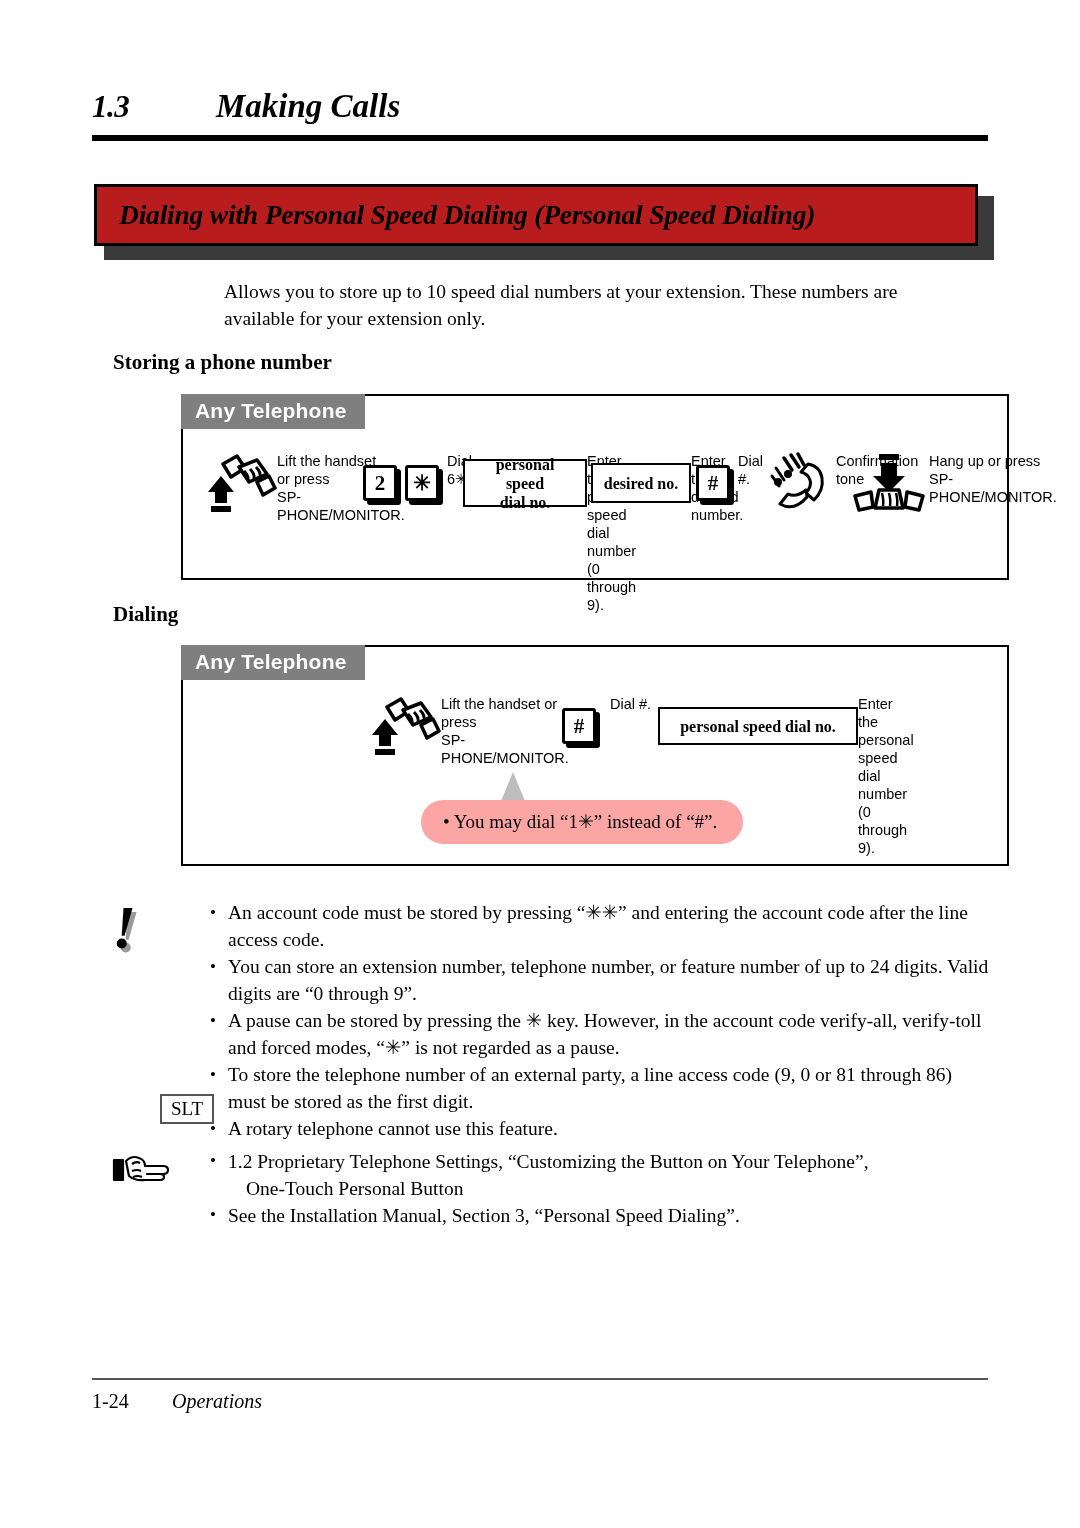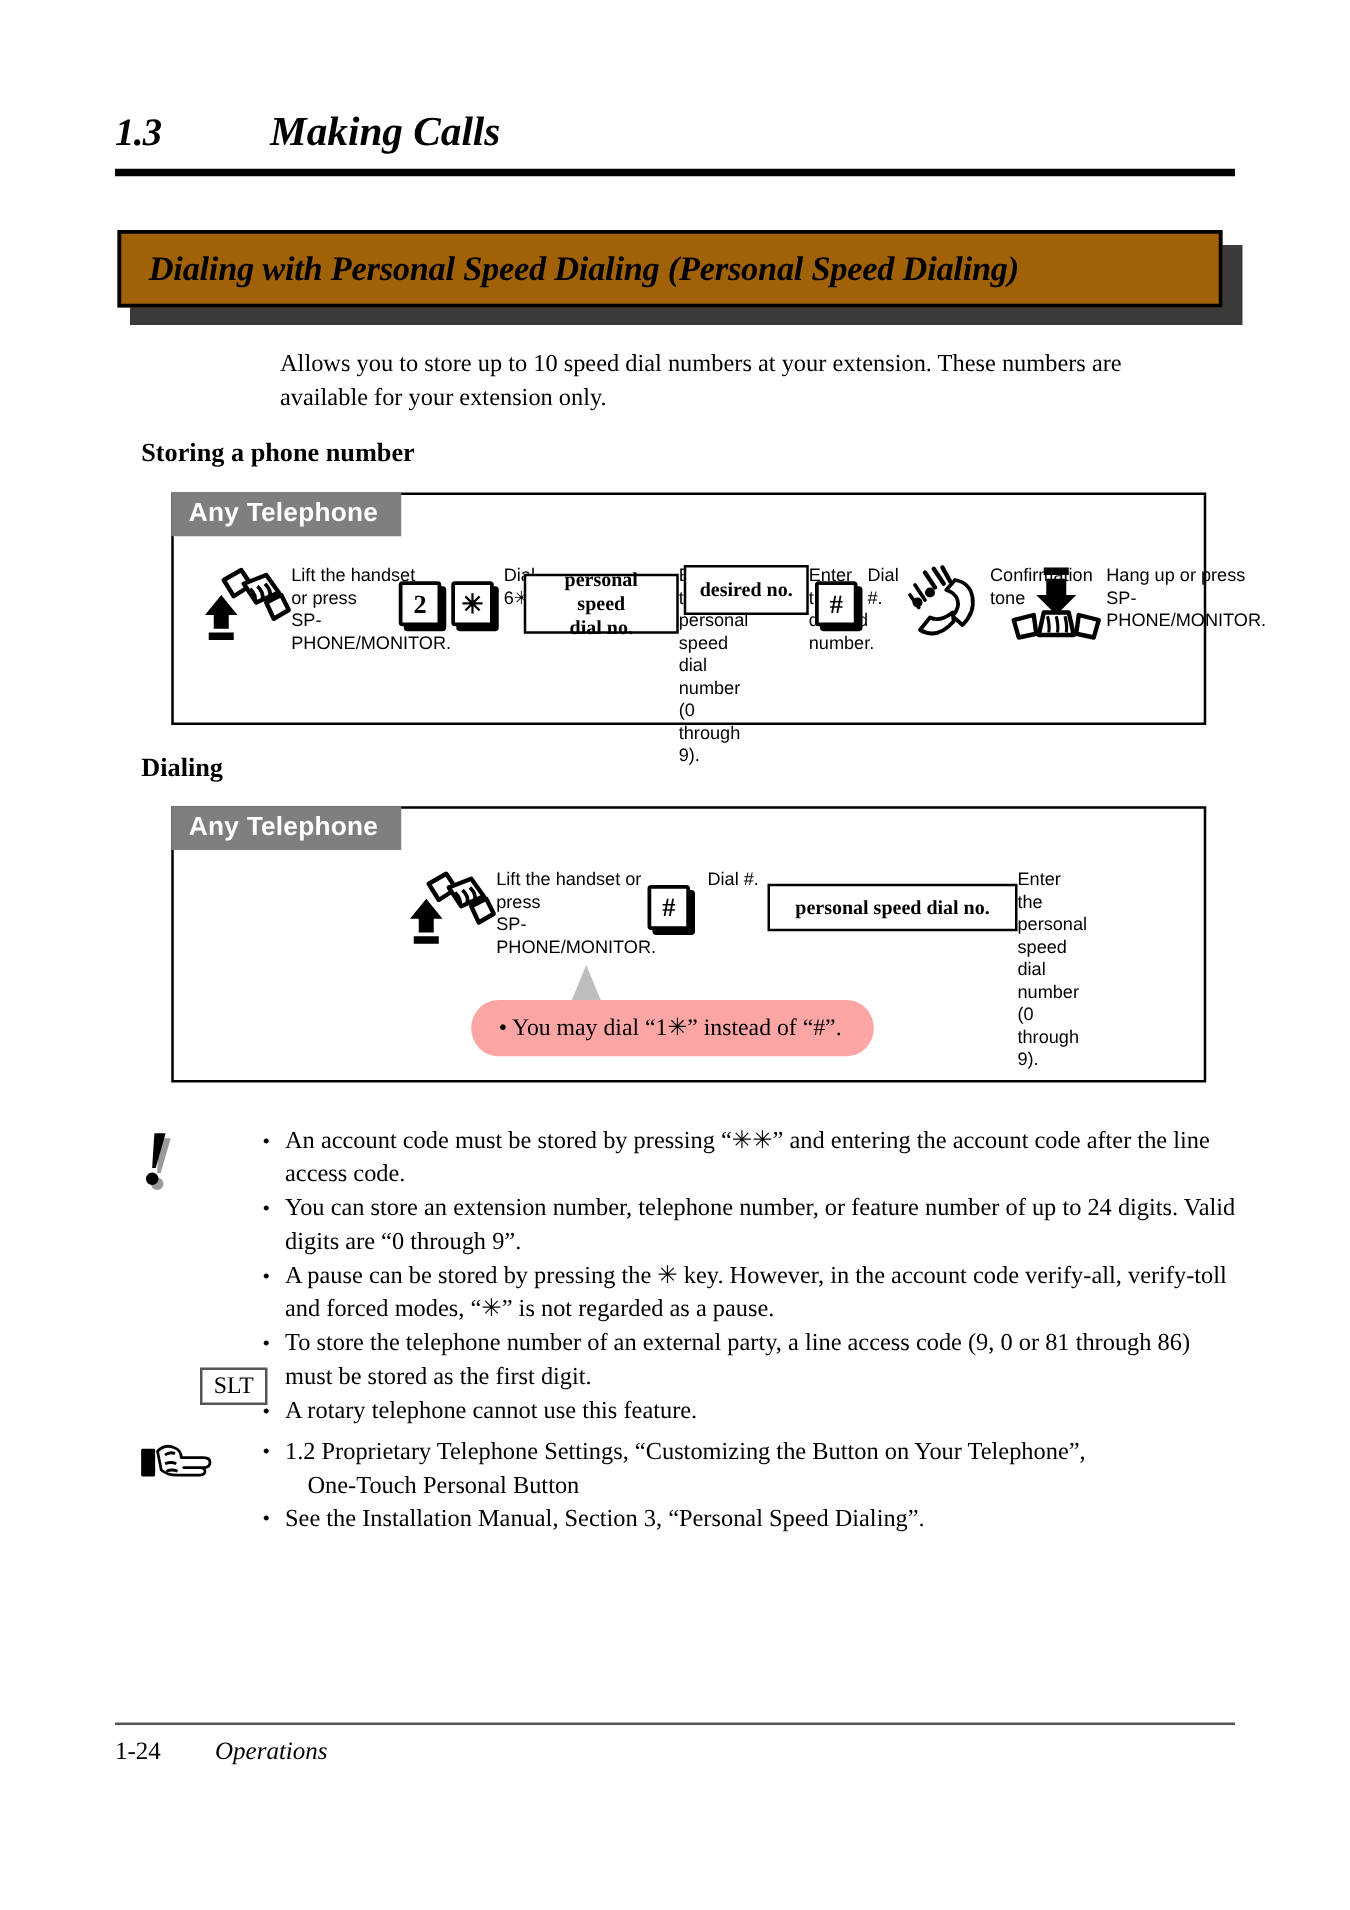--- a/index.html
+++ b/index.html
@@ -59,21 +59,21 @@
     width: 890px;
     height: 64px;
     background: #3a3a3a;
   }
   .title-box {
     position: absolute;
     left: 0;
     top: 0;
     width: 884px;
     height: 62px;
-    background: #a16207;
+    background: #b91c1c;
     border: 3px solid #000;
     box-sizing: border-box;
     display: flex;
     align-items: center;
     padding-left: 22px;
   }
   .title-box span {
     font-style: italic;
     font-weight: bold;
     font-size: 27.5px;
@@ -99,20 +99,21 @@
   }
   #subhead-storing { left: 113px; top: 350px; }
   #subhead-dialing { left: 113px; top: 602px; }
 
   
   .diagram {
     position: absolute;
     border: 2px solid #000;
     box-sizing: border-box;
     background: #fff;
+    margin-left: 44px;
   }
   #diagram-storing { left: 137px; top: 394px; width: 828px; height: 186px; }
   #diagram-dialing { left: 137px; top: 645px; width: 828px; height: 221px; }
 
   .badge {
     position: absolute;
     left: -2px;
     top: -2px;
     background: #7f7f7f;
     color: #ffffff;
@@ -371,21 +372,21 @@
       <div class="step-art" style="align-items:center; height:62px;">
         <div class="tbox" style="width:124px; height:48px;">personal speed
 dial no.</div>
       </div>
       <div class="step-label">Enter the personal
 speed dial number
 (0 through 9).</div>
     </div>
 
     <div class="step" style="width:105px;">
-      <div class="step-art" style="align-items:flex-start; height:62px;">
+      <div class="step-art" style="align-items:center; height:62px;">
         <div class="tbox" style="width:100px; height:40px;">desired no.</div>
       </div>
       <div class="step-label">Enter the
 desired number.</div>
     </div>
 
     <div class="step" style="width:68px;">
       <div class="step-art" style="align-items:center; height:62px;">
         <span class="keycap">
           <span class="cap-shadow"></span>

